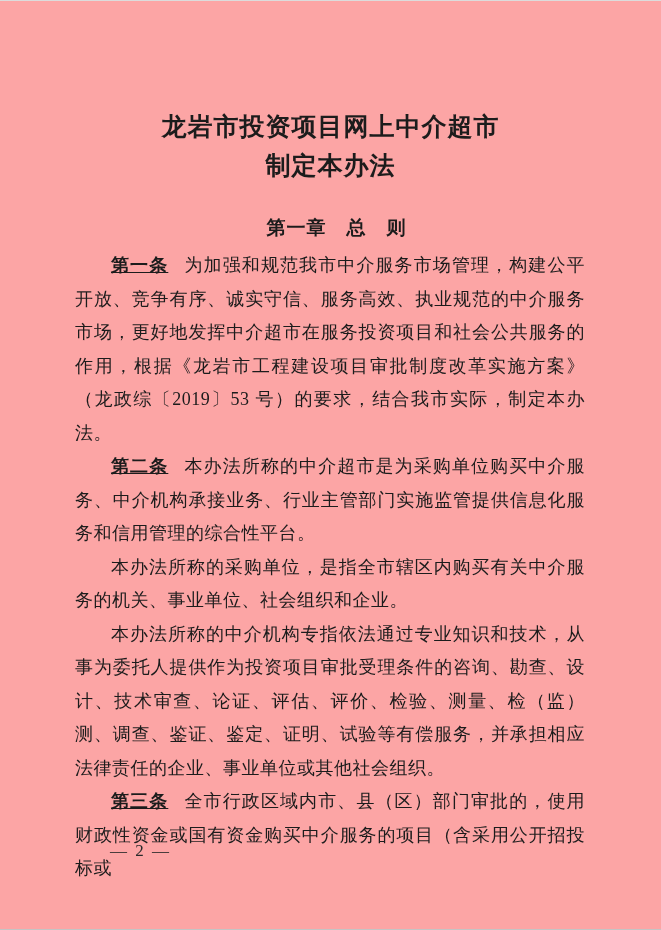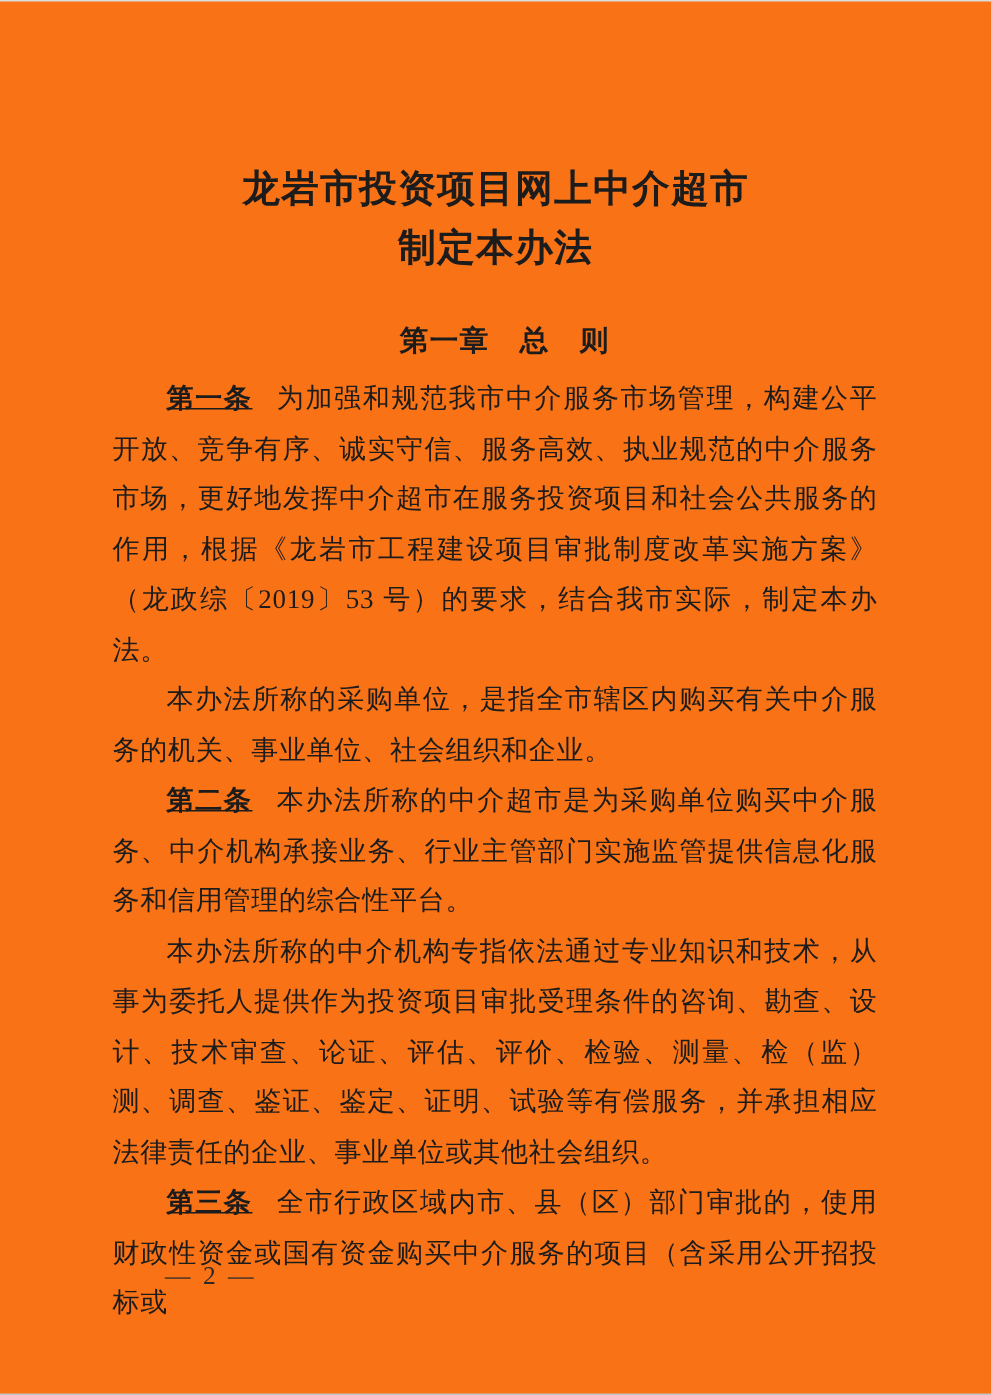--- a/index.html
+++ b/index.html
@@ -5,21 +5,21 @@
   html, body {
     margin: 0;
     padding: 0;
     background: #ffffff;
   }
   .page {
     position: relative;
     width: 661px;
     height: 930px;
     margin: 0 auto;
-    background: #f97316;
+    background: #fca5a5;
     border-top: 1px solid #dcdcdc;
     border-bottom: 1px solid #c4c4c4;
     box-sizing: border-box;
     overflow: hidden;
     font-family: "Liberation Serif", "DejaVu Serif", serif;
     color: #1c1c1c;
   }
   .doc-title {
     margin: 106px 0 0 0;
     text-align: center;
@@ -74,23 +74,23 @@
   <h1 class="doc-title">
     <span class="title-line">龙岩市投资项目网上中介超市</span>
     <span class="title-line">制定本办法</span>
   </h1>
 
   <h2 class="chapter-heading">第一章　总　则</h2>
 
   <div class="body-text" id="paragraphs">
   <p class="para"><b class="article-label">第一条</b><span class="para-text">为加强和规范我市中介服务市场管理，构建公平开放、竞争有序、诚实守信、服务高效、执业规范的中介服务市场，更好地发挥中介超市在服务投资项目和社会公共服务的作用，根据《龙岩市工程建设项目审批制度改革实施方案》（龙政综〔2019〕53 号）的要求，结合我市实际，制定本办法。</span></p>
 
+  <p class="para"><b class="article-label">第二条</b><span class="para-text">本办法所称的中介超市是为采购单位购买中介服务、中介机构承接业务、行业主管部门实施监管提供信息化服务和信用管理的综合性平台。</span></p>
+
   <p class="para"><span class="para-text">本办法所称的采购单位，是指全市辖区内购买有关中介服务的机关、事业单位、社会组织和企业。</span></p>
-
-  <p class="para"><b class="article-label">第二条</b><span class="para-text">本办法所称的中介超市是为采购单位购买中介服务、中介机构承接业务、行业主管部门实施监管提供信息化服务和信用管理的综合性平台。</span></p>
 
   <p class="para"><span class="para-text">本办法所称的中介机构专指依法通过专业知识和技术，从事为委托人提供作为投资项目审批受理条件的咨询、勘查、设计、技术审查、论证、评估、评价、检验、测量、检（监）测、调查、鉴证、鉴定、证明、试验等有偿服务，并承担相应法律责任的企业、事业单位或其他社会组织。</span></p>
 
   <p class="para"><b class="article-label">第三条</b><span class="para-text">全市行政区域内市、县（区）部门审批的，使用财政性资金或国有资金购买中介服务的项目（含采用公开招投标或</span></p>
 </div>
 
   <div class="page-footer">— 2 —</div>
 
 </div>
 

